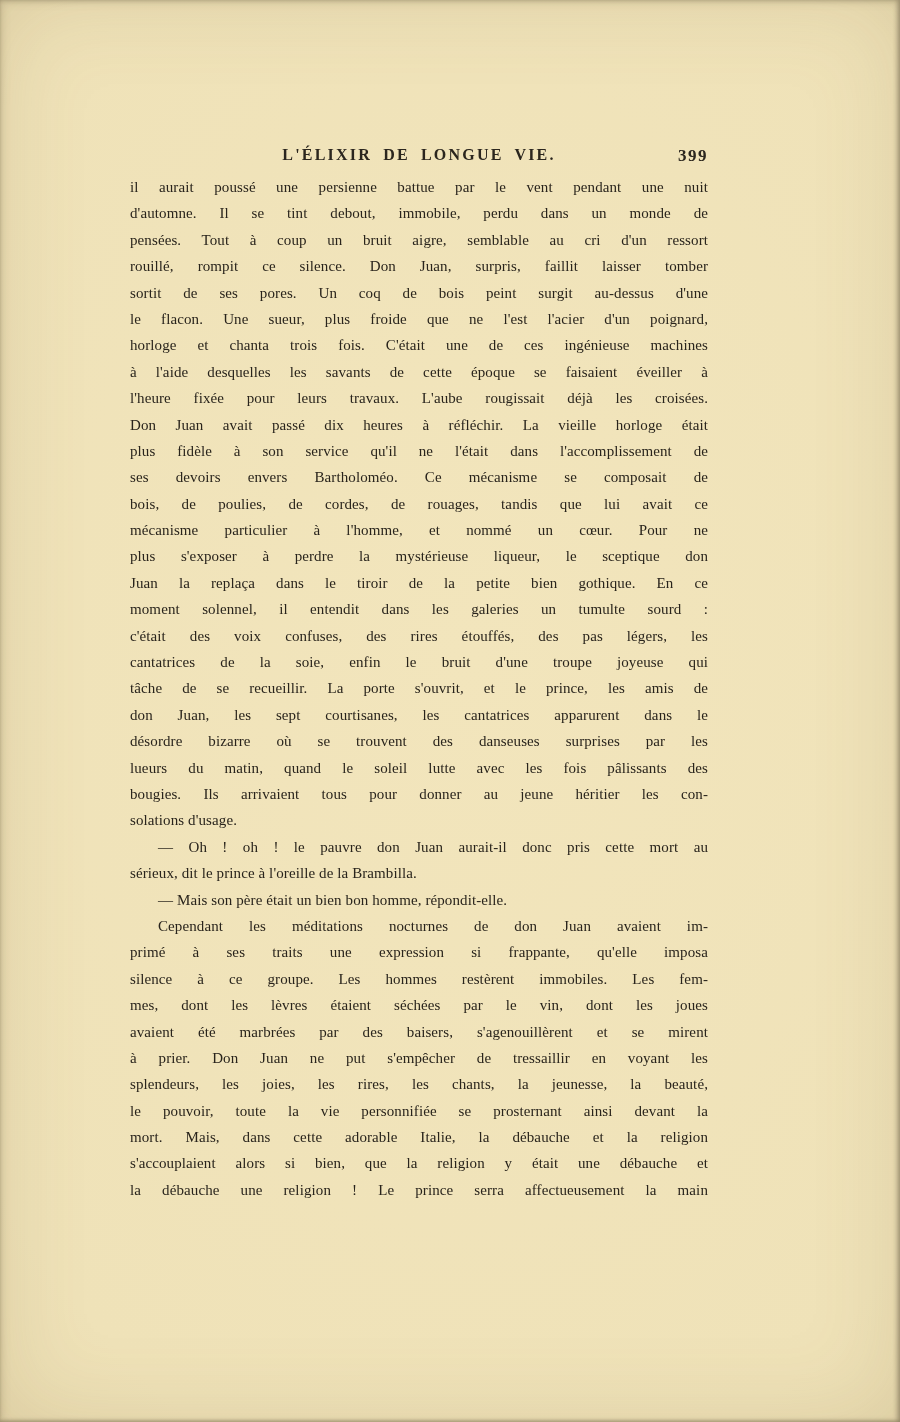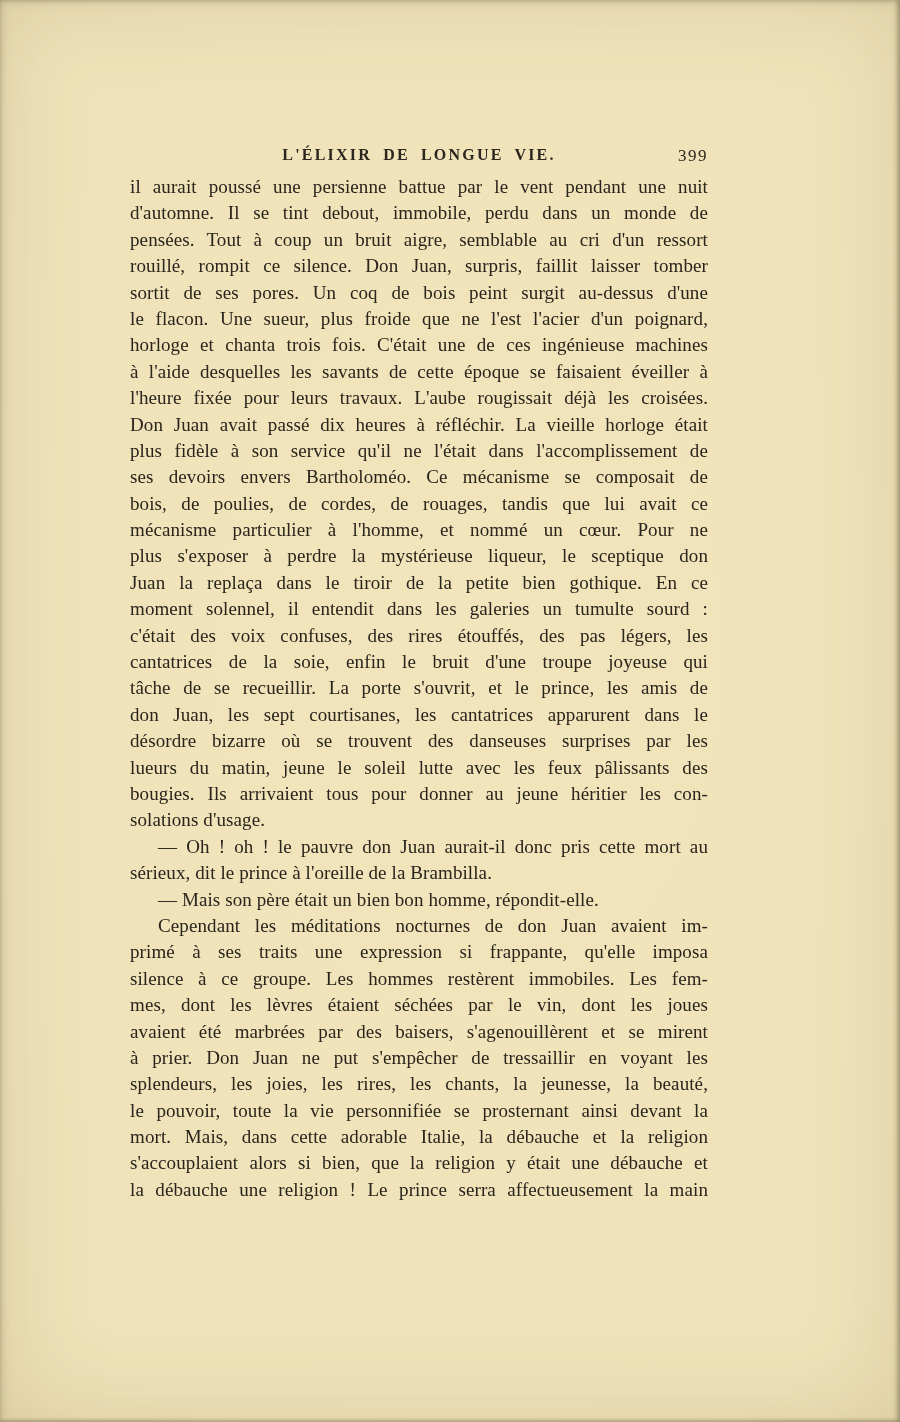--- a/index.html
+++ b/index.html
@@ -36,32 +36,32 @@
     font-weight: bold;
     letter-spacing: 2.2px;
     word-spacing: 5px;
     color: #2b261e;
   }
   .page-number {
     position: absolute;
     right: 0;
     top: 0;
     font-size: 17px;
-    font-weight: normal;
+    font-weight: bold;
     letter-spacing: 1.5px;
     color: #2b261e;
   }
   .text-block {
     position: absolute;
     top: 174px;
     left: 130px;
     width: 578px;
   }
   .text-line {
-    font-size: 19px;
+    font-size: 15px;
     line-height: 26.4px;
     height: 26.4px;
     white-space: normal;
     letter-spacing: 0.1px;
     color: #29241c;
   }
   .text-line.justify {
     text-align: justify;
     text-align-last: justify;
   }
@@ -97,21 +97,21 @@
       <div class="text-line justify">bois, de poulies, de cordes, de rouages, tandis que lui avait ce</div>
       <div class="text-line justify">mécanisme particulier à l'homme, et nommé un cœur. Pour ne</div>
       <div class="text-line justify">plus s'exposer à perdre la mystérieuse liqueur, le sceptique don</div>
       <div class="text-line justify">Juan la replaça dans le tiroir de la petite bien gothique. En ce</div>
       <div class="text-line justify">moment solennel, il entendit dans les galeries un tumulte sourd :</div>
       <div class="text-line justify">c'était des voix confuses, des rires étouffés, des pas légers, les</div>
       <div class="text-line justify">cantatrices de la soie, enfin le bruit d'une troupe joyeuse qui</div>
       <div class="text-line justify">tâche de se recueillir. La porte s'ouvrit, et le prince, les amis de</div>
       <div class="text-line justify">don Juan, les sept courtisanes, les cantatrices apparurent dans le</div>
       <div class="text-line justify">désordre bizarre où se trouvent des danseuses surprises par les</div>
-      <div class="text-line justify">lueurs du matin, jeune le soleil lutte avec les feux pâlissants des</div>
+      <div class="text-line justify">lueurs du matin, quand le soleil lutte avec les fois pâlissants des</div>
       <div class="text-line justify">bougies. Ils arrivaient tous pour donner au jeune héritier les con-</div>
       <div class="text-line plain">solations d'usage.</div>
       <div class="text-line justify indent">— Oh ! oh ! le pauvre don Juan aurait-il donc pris cette mort au</div>
       <div class="text-line plain">sérieux, dit le prince à l'oreille de la Brambilla.</div>
       <div class="text-line plain indent">— Mais son père était un bien bon homme, répondit-elle.</div>
       <div class="text-line justify indent">Cependant les méditations nocturnes de don Juan avaient im-</div>
       <div class="text-line justify">primé à ses traits une expression si frappante, qu'elle imposa</div>
       <div class="text-line justify">silence à ce groupe. Les hommes restèrent immobiles. Les fem-</div>
       <div class="text-line justify">mes, dont les lèvres étaient séchées par le vin, dont les joues</div>
       <div class="text-line justify">avaient été marbrées par des baisers, s'agenouillèrent et se mirent</div>

